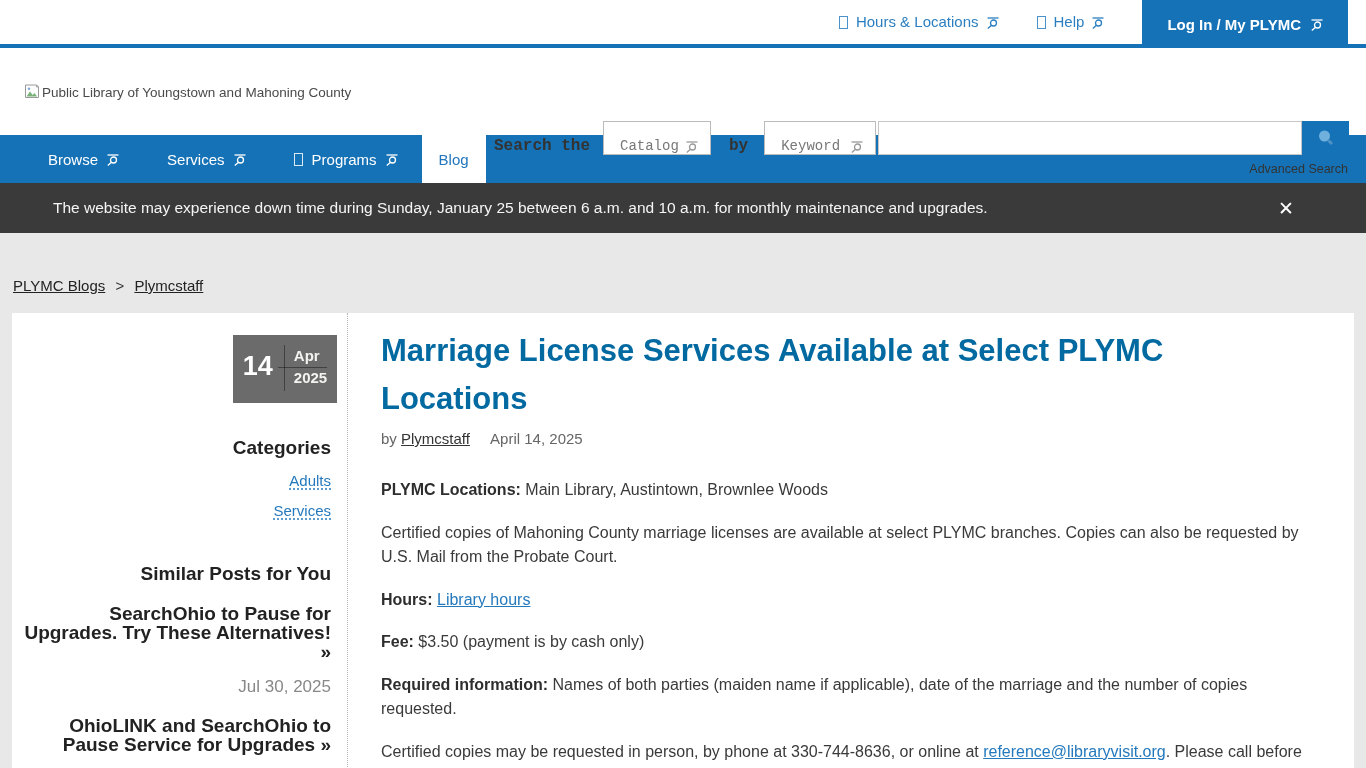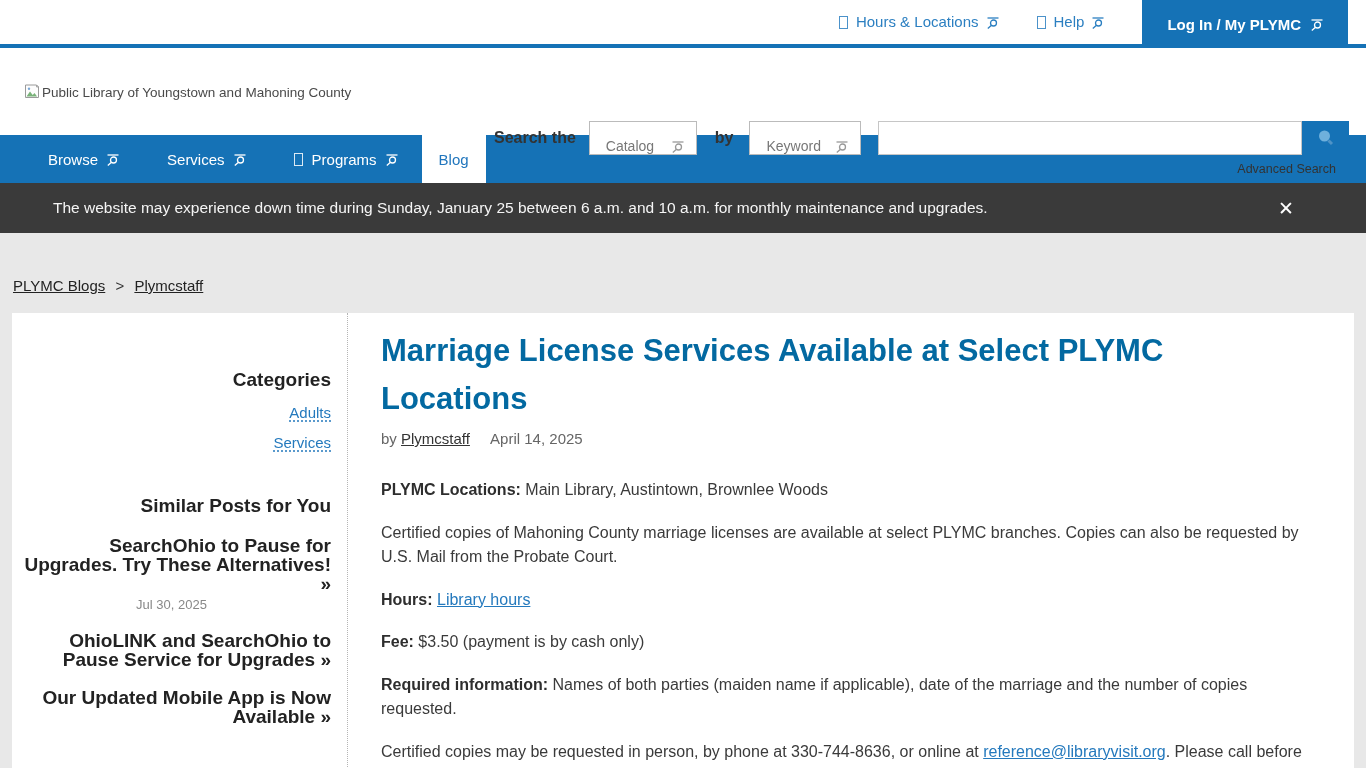--- a/index.html
+++ b/index.html
@@ -39,41 +39,41 @@
 
   
   .header { height: 87px; background: #fff; position: relative; }
   .logo {
     position: absolute; left: 24px; top: 50%; transform: translateY(-50%);
     display: flex; align-items: center; gap: 2px;
     color: #4a4a4a; font-size: 13.5px; text-decoration: none;
   }
   .search-left {
     position: absolute; left: 494px; top: 73px; height: 34px;
-    display: flex; align-items: center;
+    display: flex; align-items: flex-end; font-family: Liberation Mono, monospace;
   }
   .search-the { font-size: 16px; font-weight: bold; color: #333; }
   .fake-select {
     width: 108px; height: 34px; margin-left: 13px;
     border: 1px solid #bbb; background: #fff; color: #777;
     font-size: 14px; display: flex; align-items: center;
     justify-content: space-between; padding: 16px 12px 0 16px; cursor: pointer;
   }
   .fake-select.type { width: 112px; margin-left: 0; }
   .by-label { font-size: 16px; font-weight: bold; color: #333; margin: 0 16px 0 18px; }
   .search-right { position: absolute; right: 17px; top: 73px; display: flex; }
   .search-input {
     width: 424px; height: 34px; border: 1px solid #c6c6c6;
     font-size: 15px; padding: 0 10px; outline: none;
   }
   .search-btn {
     width: 47px; height: 34px; background: #1572b6; border: none;
     display: flex; align-items: center; justify-content: center; cursor: pointer;
   }
-  .advanced { position: absolute; right: 30px; top: 114px; font-size: 12.5px; color: #333; text-decoration: none; }
+  .advanced { position: absolute; right: 18px; top: 114px; font-size: 12.5px; color: #333; text-decoration: none; }
 
   
   .nav { height: 48px; background: #1572b6; display: flex; align-items: stretch; padding-left: 24px; }
   .nav-item {
     display: flex; align-items: center; gap: 9px; padding: 0 24px;
     color: #fff; font-size: 15px; text-decoration: none;
   }
   .nav-item.active { background: #fff; color: #2176bd; padding: 0 17px; }
 
   
@@ -115,21 +115,21 @@
     padding-left: 16px; margin-left: -7px; border-top: 1px solid rgba(0,0,0,.4);
   }
   .side-heading { font-size: 19px; font-weight: bold; color: #222; margin-top: 34px; }
   .cat-link {
     display: block; margin-top: 13px; color: #2479bd; font-size: 15px;
     text-decoration: underline dotted; text-underline-offset: 3px;
   }
   .similar-heading { margin-top: 44px; }
   .side-post { display: block; margin-top: 19px; text-decoration: none; }
   .side-post-title { font-size: 19px; font-weight: bold; color: #222; line-height: 19px; }
-  .side-post-date { font-size: 13px; color: #888; margin-top: 4px; text-align: center; }
+  .side-post-date { font-size: 17px; color: #888; margin-top: 16px; }
 
   .main { flex: 1; padding: 14px 34px 0 33px; }
   .post-title {
     font-size: 31px; font-weight: bold; color: #0369a1; line-height: 48px; max-width: 880px;
   }
   .byline { margin-top: 7px; font-size: 15px; color: #666; }
   .byline a { color: #333; text-decoration: underline; }
   .byline-date { margin-left: 16px; }
   .article { margin-top: 31px; max-width: 925px; }
   .article p { font-size: 16px; color: #3a3a3a; line-height: 24.5px; margin-bottom: 18px; }
@@ -266,20 +266,27 @@
 
 <div class="breadcrumb">
   <a>PLYMC Blogs</a>
   <span class="crumb-sep">&gt;</span>
   <a>Plymcstaff</a>
 </div>
 
 <div class="card">
 
   <div class="sidebar">
+    <div class="date-badge">
+      <div class="badge-day">14</div>
+      <div class="badge-col">
+        <div class="badge-month">Apr</div>
+        <div class="badge-year">2025</div>
+      </div>
+    </div>
 
     <div class="side-heading">Categories</div>
     <a class="cat-link">Adults</a>
     <a class="cat-link">Services</a>
 
     <div class="side-heading similar-heading">Similar Posts for You</div>
 
     <a class="side-post">
       <div class="side-post-title">SearchOhio to Pause for Upgrades. Try These Alternatives! »</div>
       <div class="side-post-date">Jul 30, 2025</div>

